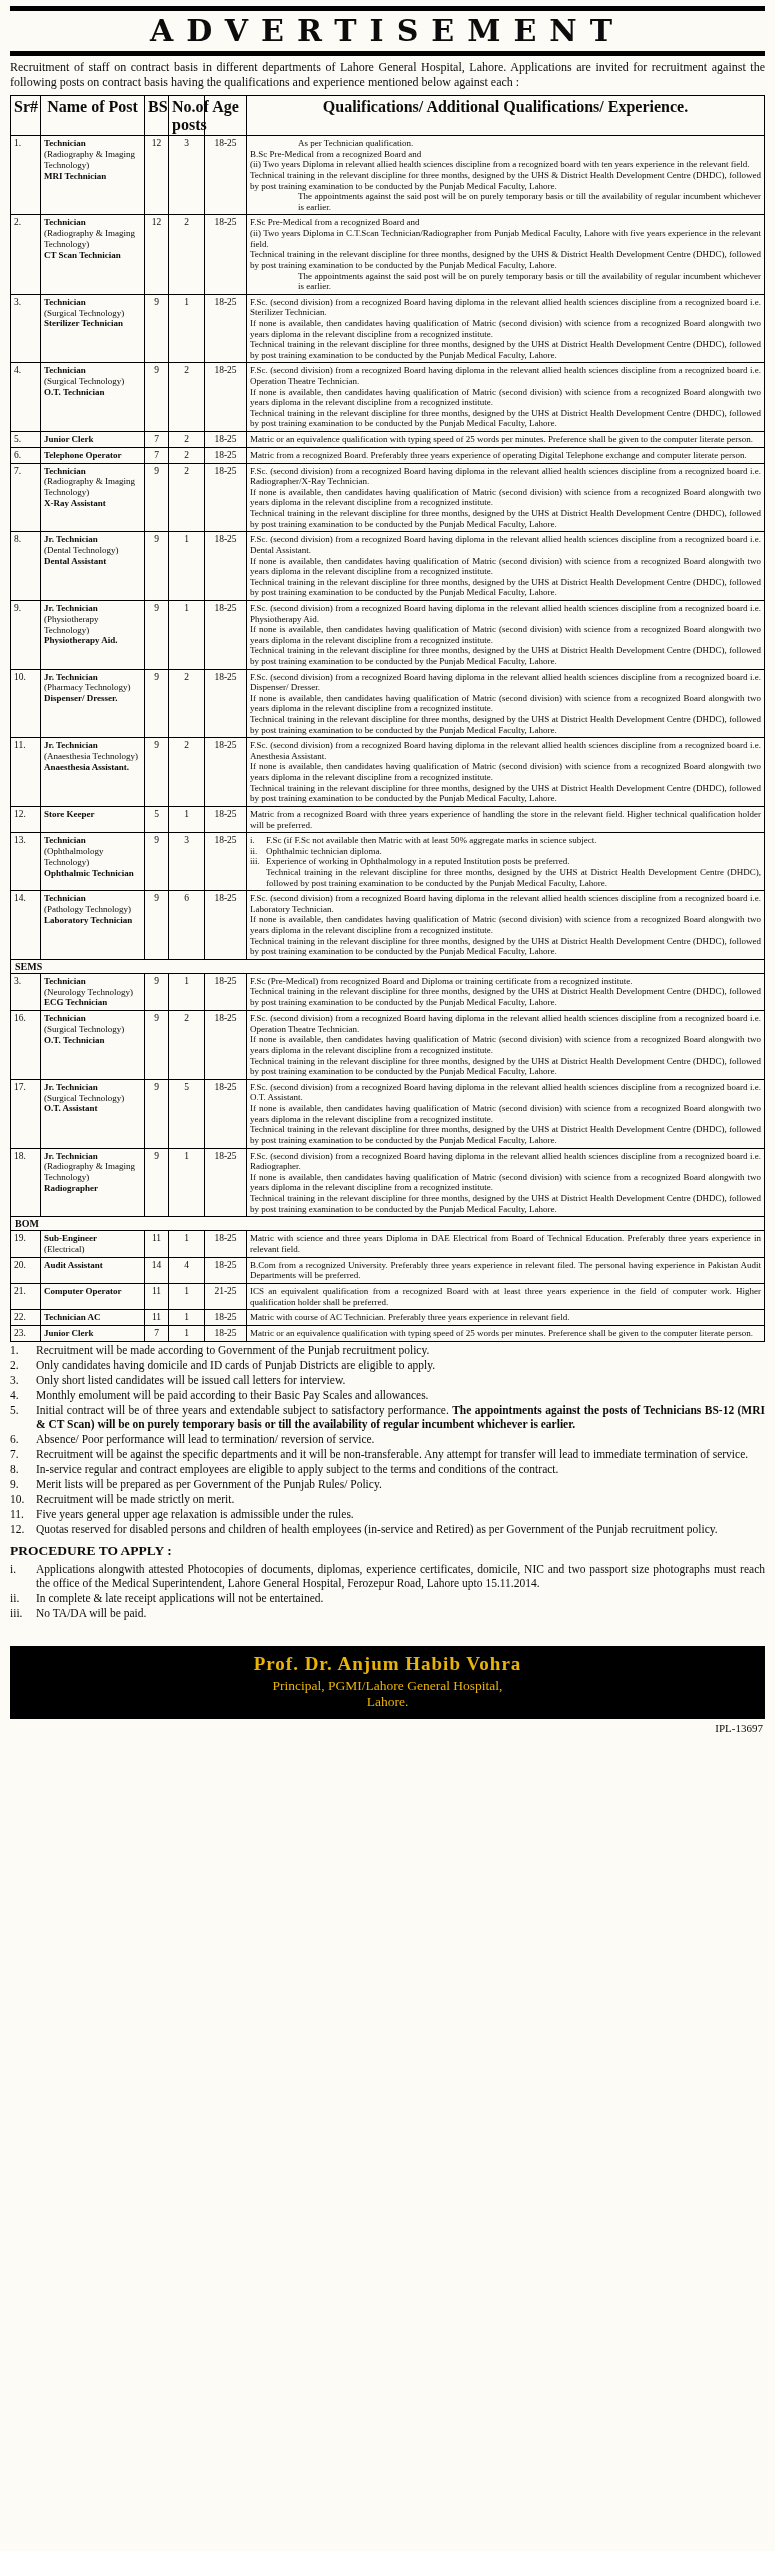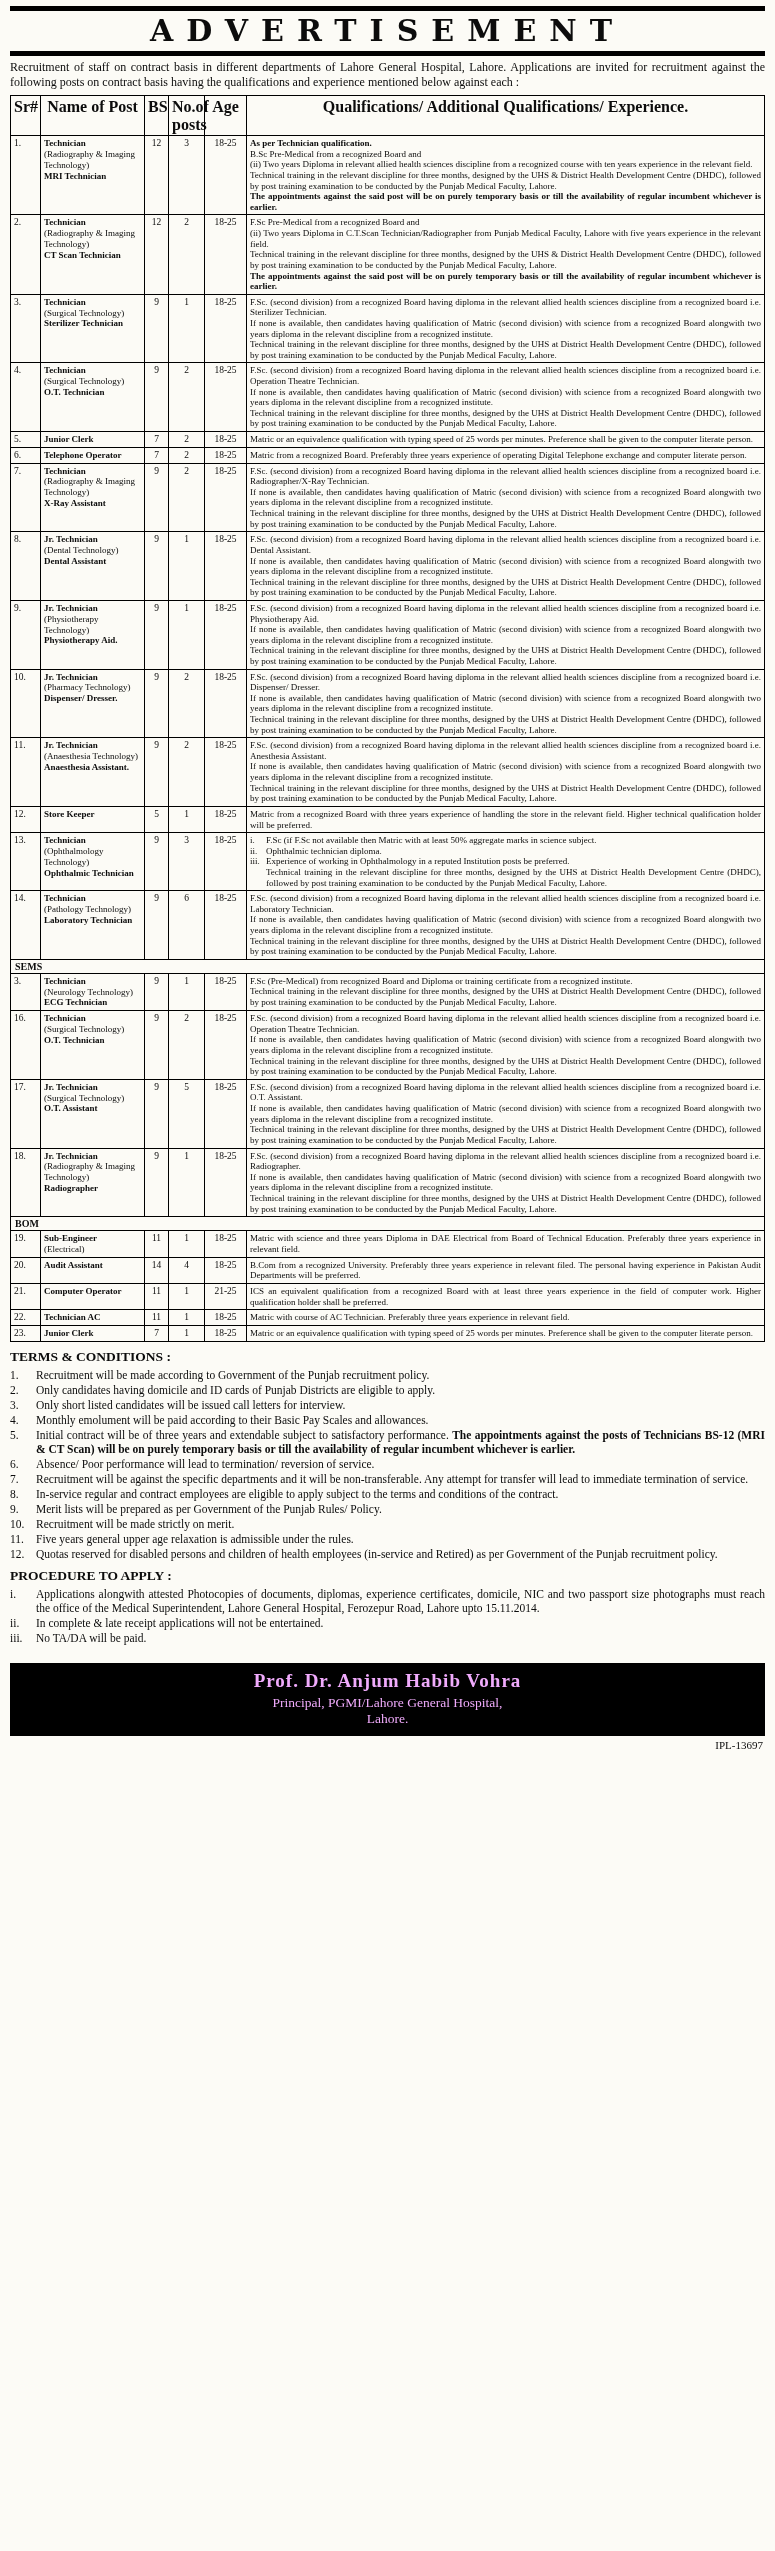--- a/index.html
+++ b/index.html
@@ -25,36 +25,36 @@
   .col-sr { width: 30px; } .col-post { width: 104px; } .col-bs { width: 24px; }
   .col-no { width: 36px; } .col-age { width: 42px; }
 
   td.c-sr { font-size: 9.5px; }
   td.c-post { font-size: 9px; line-height: 1.2; }
   .post-line { font-weight: normal; }
   .post-line.b { font-weight: bold; }
   td.c-bs, td.c-no, td.c-age { font-size: 9.5px; text-align: center; }
   td.c-qual { font-size: 9px; line-height: 1.18; text-align: justify; }
   .seg { margin: 0; }
-  .seg.b { font-weight: bold; }
+  .seg.b { font-weight: normal; margin-left: 48px; }
   .seg.marked { display: flex; text-align: left; }
   .seg.marked .marker { width: 16px; flex: none; }
   .seg.marked .mtext { flex: 1; }
   .seg.ind { padding-left: 16px; }
   .section-row td { font-size: 10px; font-weight: bold; padding: 1px 4px; }
 
   .section-heading { margin: 7px 0 3px; font-size: 13.5px; font-weight: bold; }
   .list-block { font-size: 11.5px; line-height: 1.22; }
   .list-item { display: flex; margin: 1px 0; }
   .list-item .num { width: 26px; flex: none; }
   .list-item .itext { flex: 1; text-align: justify; }
   .itext .b { font-weight: bold; }
 
   .footer-box {
-    margin-top: 18px; background: #000; color: #f0abfc;
+    margin-top: 26px; background: #000; color: #eab308;
     text-align: center; padding: 7px 4px 9px;
   }
   .footer-name { font-size: 19px; font-weight: bold; letter-spacing: 1px; }
   .footer-role { font-size: 13.5px; margin-top: 3px; }
   .footer-city { font-size: 13.5px; }
   .ref-code { text-align: right; font-size: 11px; padding: 3px 2px 0; }
 </style>
 </head>
 <body>
 
@@ -86,21 +86,21 @@
             <div class="post-line b">Technician</div>
             <div class="post-line">(Radiography &amp; Imaging Technology)</div>
             <div class="post-line b">MRI Technician</div>
           </td>
           <td class="c-bs">12</td>
           <td class="c-no">3</td>
           <td class="c-age">18-25</td>
           <td class="c-qual">
             <div class="seg b">As per Technician qualification.</div>
             <div class="seg">B.Sc Pre-Medical from a recognized Board and</div>
-            <div class="seg">(ii) Two years Diploma in relevant allied health sciences discipline from a recognized course with ten years experience in the relevant field.</div>
+            <div class="seg">(ii) Two years Diploma in relevant allied health sciences discipline from a recognized board with ten years experience in the relevant field.</div>
             <div class="seg">Technical training in the relevant discipline for three months, designed by the UHS &amp; District Health Development Centre (DHDC), followed by post training examination to be conducted by the Punjab Medical Faculty, Lahore.</div>
             <div class="seg b">The appointments against the said post will be on purely temporary basis or till the availability of regular incumbent whichever is earlier.</div>
           </td>
         </tr>
         <tr class="post-row">
           <td class="c-sr">2.</td>
           <td class="c-post">
             <div class="post-line b">Technician</div>
             <div class="post-line">(Radiography &amp; Imaging Technology)</div>
             <div class="post-line b">CT Scan Technician</div>
@@ -432,21 +432,20 @@
           <td class="c-no">1</td>
           <td class="c-age">18-25</td>
           <td class="c-qual">
             <div class="seg">Matric or an equivalence qualification with typing speed of 25 words per minutes. Preference shall be given to the computer literate person.</div>
           </td>
         </tr>
       </tbody>
   </table>
 
   <div>
-    <h2 class="section-heading">TERMS &amp; CONDITIONS :</h2>
     <div id="terms-list" class="list-block">
         <div class="list-item">
           <span class="num">1.</span>
           <span class="itext"><span>Recruitment will be made according to Government of the Punjab recruitment policy.</span></span>
         </div>
         <div class="list-item">
           <span class="num">2.</span>
           <span class="itext"><span>Only candidates having domicile and ID cards of Punjab Districts are eligible to apply.</span></span>
         </div>
         <div class="list-item">

